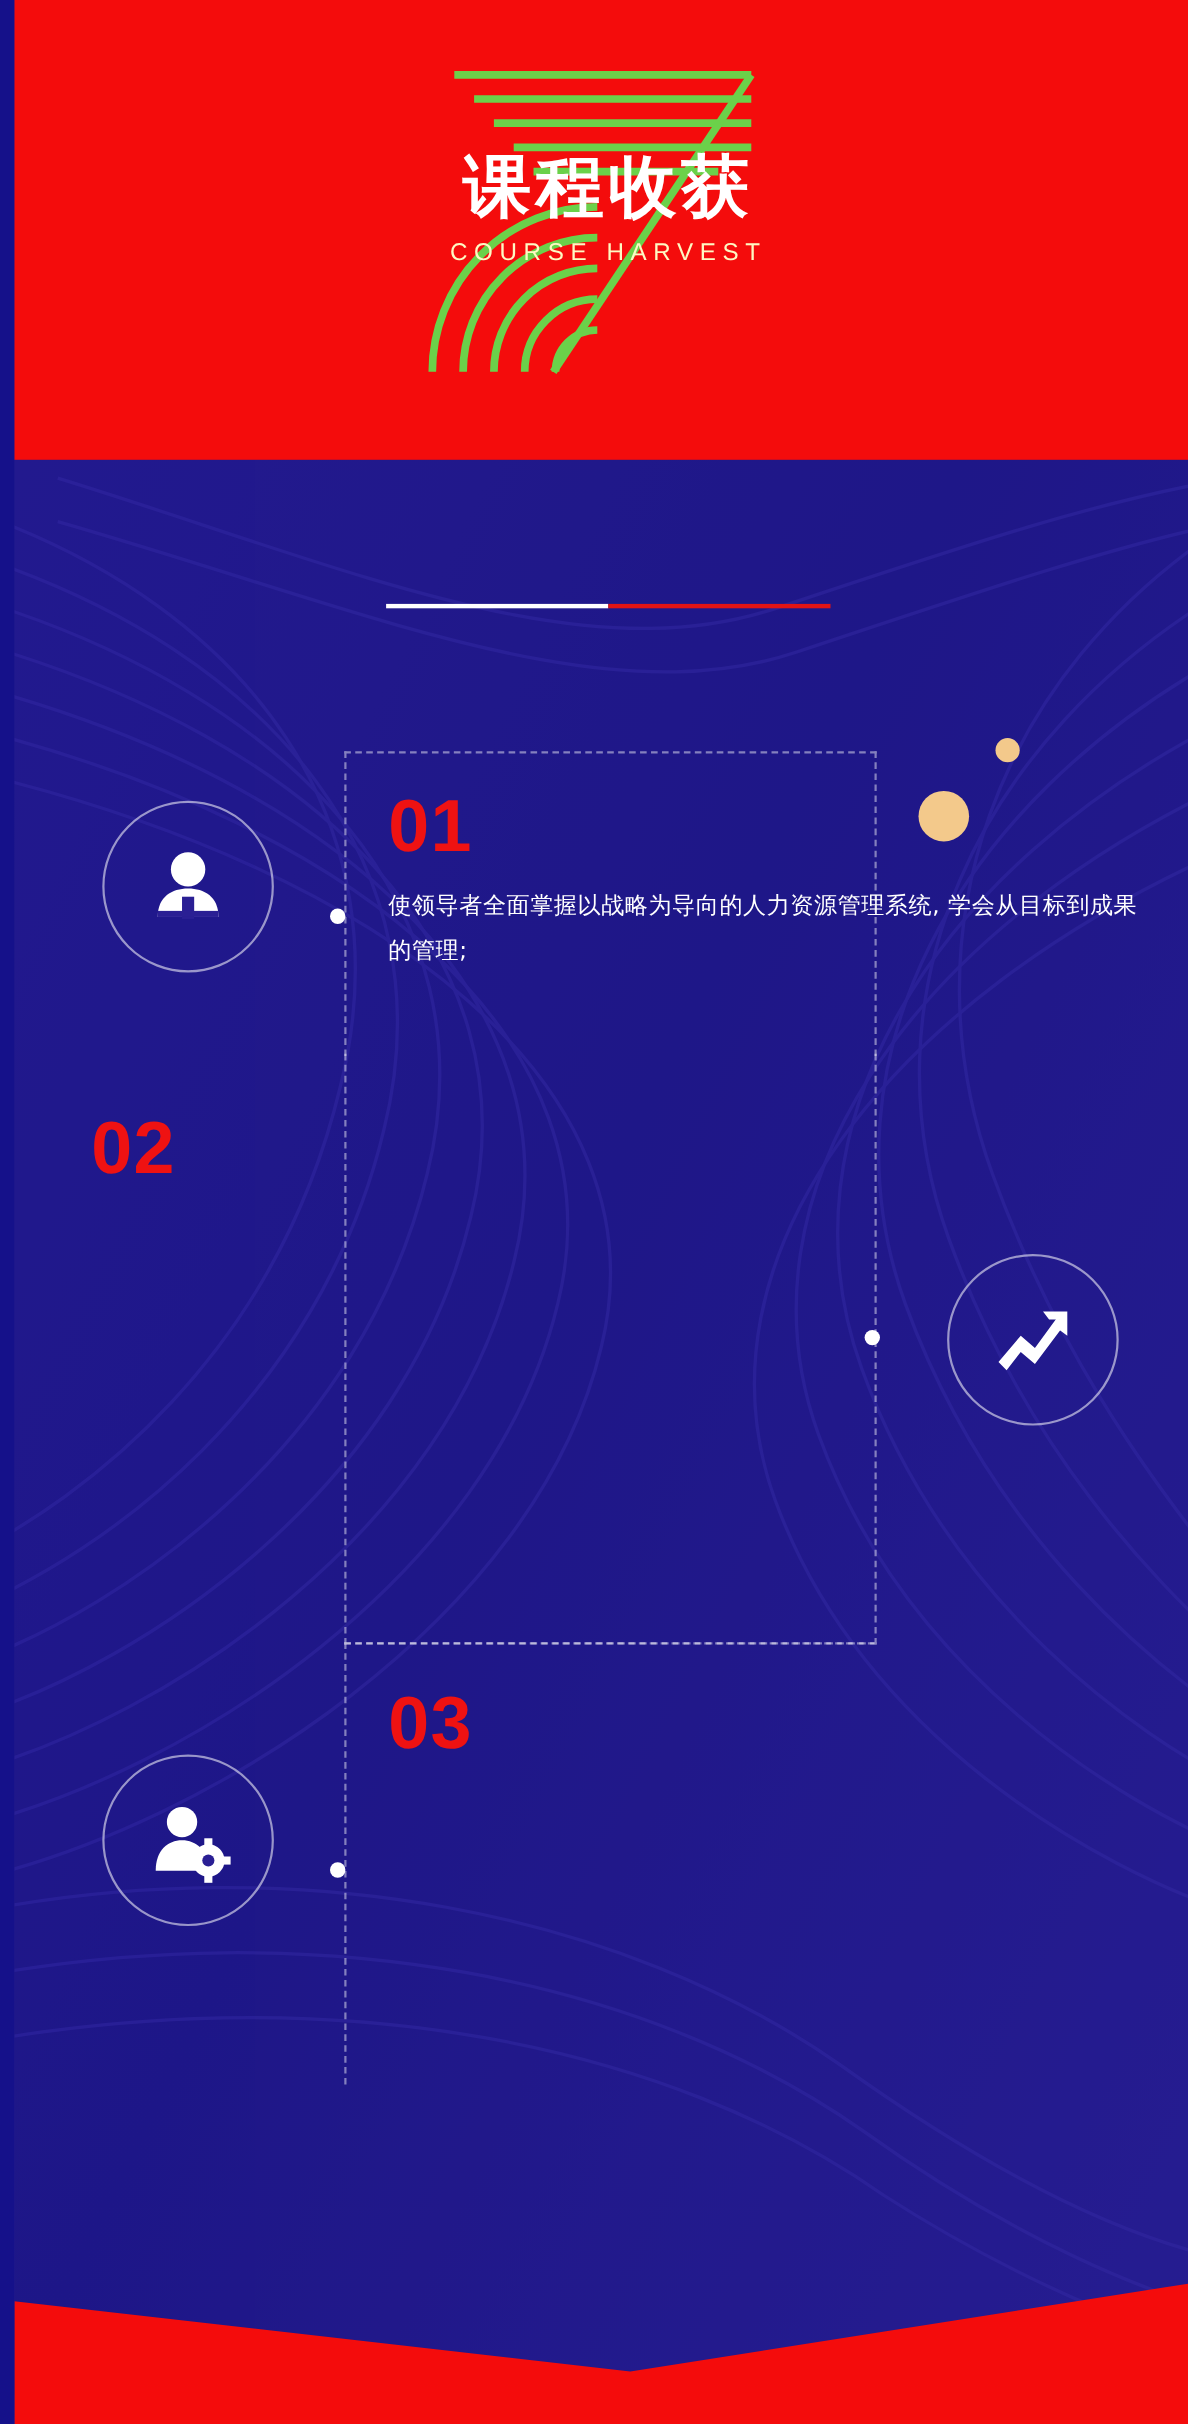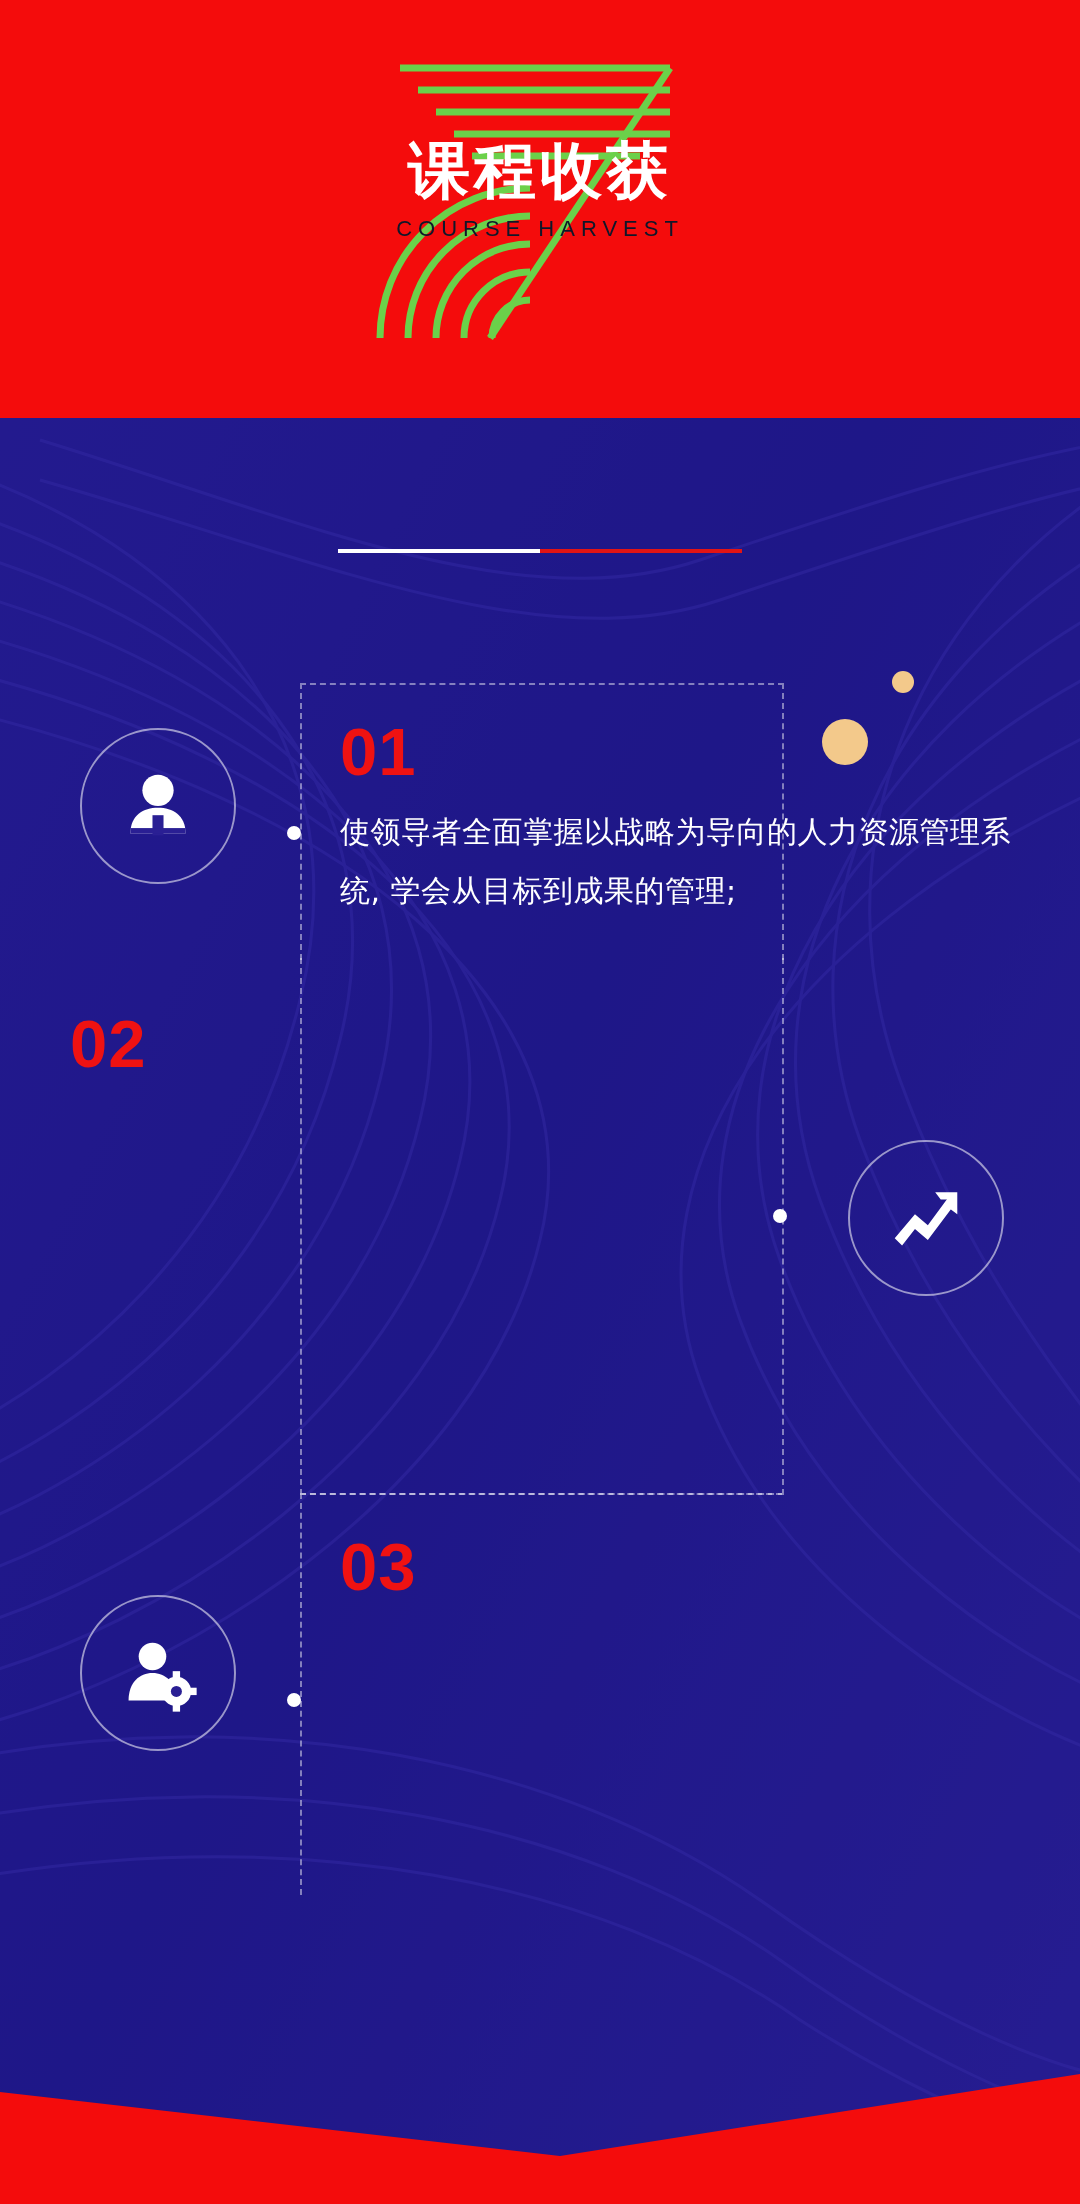--- a/index.html
+++ b/index.html
@@ -14,20 +14,21 @@
     overflow: hidden;
     font-family: "Liberation Sans", "DejaVu Sans", sans-serif;
   }
 
   
   #page {
     position: absolute;
     inset: 0;
     background: #211a8c;
     overflow: hidden;
+    margin-left: 13px;
   }
   
   #texture {
     position: absolute;
     inset: 0;
     opacity: 0.55;
     pointer-events: none;
   }
 
   
@@ -61,21 +62,21 @@
     font-size: 62px;
     font-weight: bold;
     color: #ffffff;
     letter-spacing: 4px;
     line-height: 1;
     white-space: nowrap;
   }
   .title-en {
     margin-top: 14px;
     font-size: 22px;
-    color: #0f172a;
+    color: #fef9c3;
     letter-spacing: 6px;
     white-space: nowrap;
   }
 
   
   #divider {
     position: absolute;
     top: 549px;
     left: 338px;
     width: 404px;
@@ -132,21 +133,21 @@
     position: absolute;
   }
   .item-num {
     font-size: 67px;
     font-weight: bold;
     color: #ef1212;
     line-height: 1;
     letter-spacing: 1px;
   }
   .item-text {
-    font-size: 30px;
+    font-size: 21px;
     color: #ffffff;
     line-height: 1.95;
     letter-spacing: 0.5px;
     font-family: "DejaVu Sans", "Liberation Sans", sans-serif;
   }
 
   #item1 { left: 340px; top: 718px; width: 690px; }
   #item1 .item-num { margin-bottom: 18px; }
   #item1 .item-text { width: 690px; }
 

